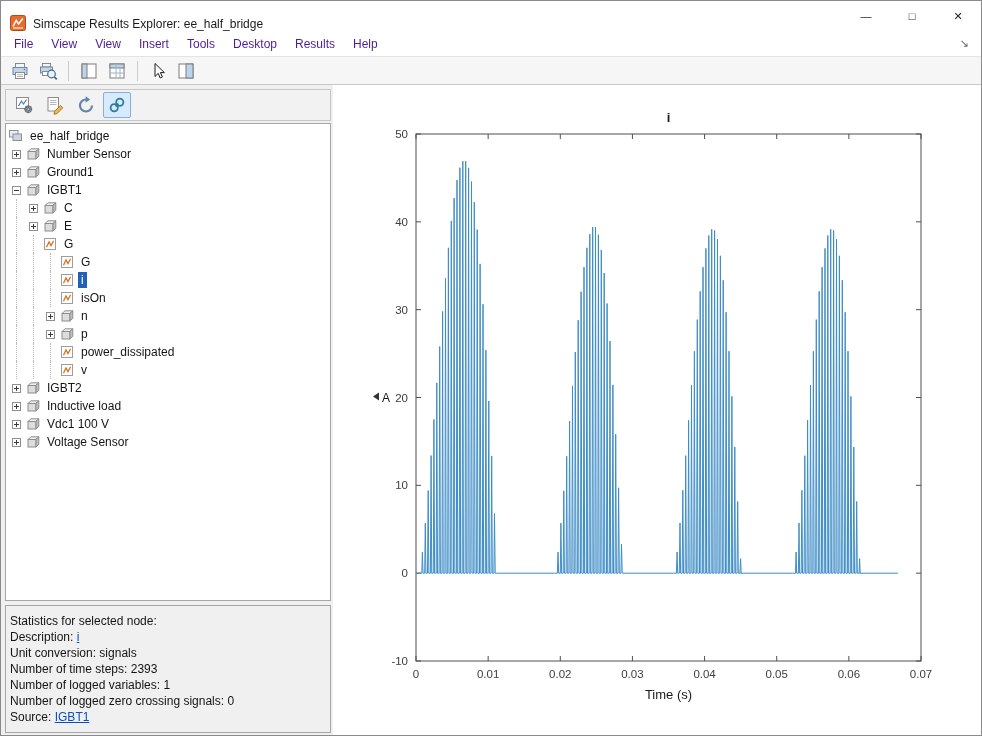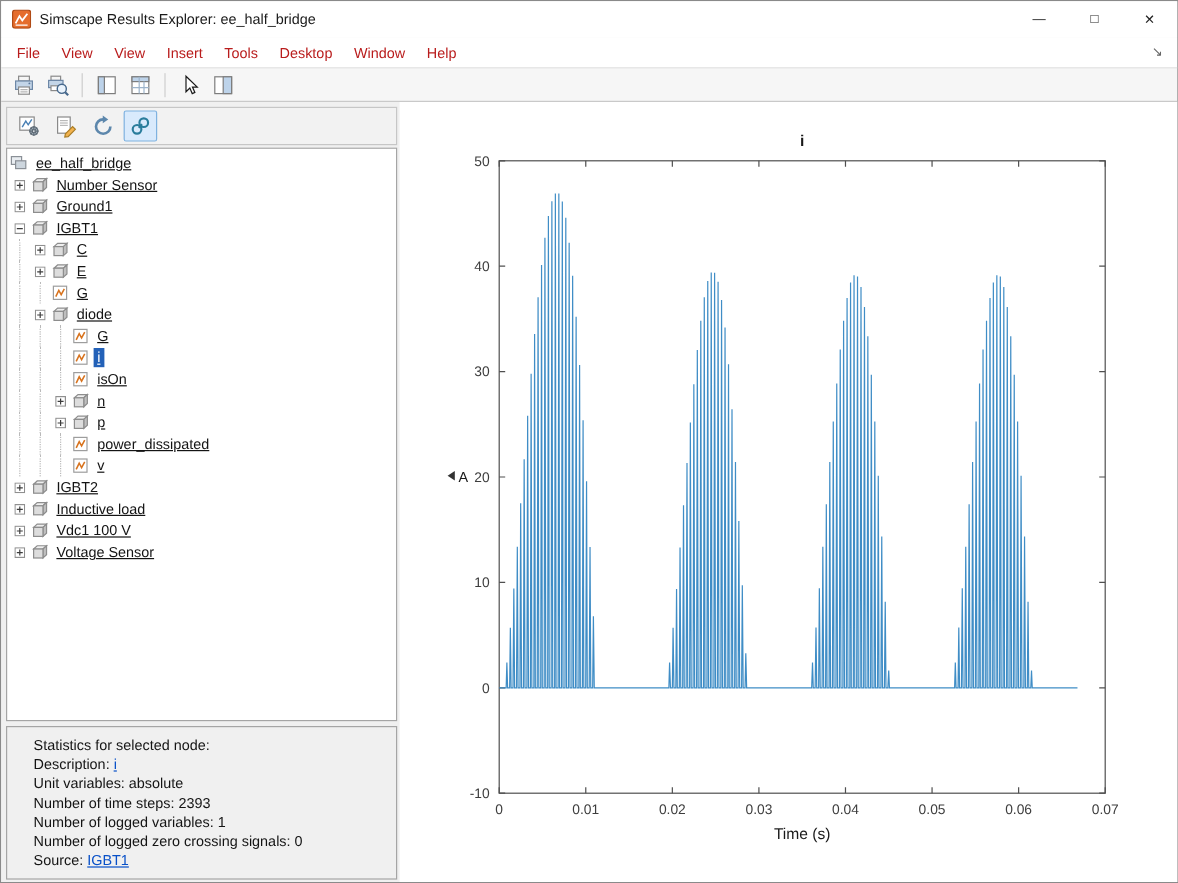--- a/index.html
+++ b/index.html
@@ -7,29 +7,29 @@
   body {
     font-family: "Liberation Sans", sans-serif;
     background: #f0f0f0;
     overflow: hidden;
     position: relative;
     cursor: default;
   }
   .window { position: absolute; inset: 0; border: 1px solid #8a8a8a; background: #f0f0f0; }
 
   
-  .titlebar { position: absolute; top: 0; left: 0; right: 0; height: 30px; background: #ffffff; display: flex; align-items: center; padding-left: 9px; }
+  .titlebar { position: absolute; top: 0; left: 0; right: 0; height: 30px; background: #ffffff; display: flex; align-items: flex-end; padding-left: 9px; }
   .app-icon { width: 16px; height: 16px; margin-right: 7px; display: inline-flex; flex: none; }
   .window-title { font-size: 12px; color: #1a1a1a; }
   .win-controls { margin-left: auto; display: flex; height: 30px; }
   .win-btn { width: 46px; height: 30px; display: flex; align-items: center; justify-content: center; font-size: 11px; color: #222; }
 
   
   .menubar { position: absolute; top: 30px; left: 0; right: 0; height: 25px; background: #ffffff; display: flex; align-items: center; padding-left: 4px; font-size: 12px; }
-  .menu-item { padding: 4px 9px; color: #b91c1c; }
+  .menu-item { padding: 4px 9px; color: #4c1d95; }
   .dock-arrow { margin-left: auto; margin-right: 12px; color: #666; font-size: 11px; }
 
   
   .toolbar { position: absolute; top: 55px; left: 0; right: 0; height: 29px; background: #f6f6f6; border-top: 1px solid #e4e4e4; border-bottom: 1px solid #c9c9c9; display: flex; align-items: center; padding: 0 6px; gap: 2px; }
   .tb-btn { width: 26px; height: 24px; background: transparent; border: 1px solid transparent; display: flex; align-items: center; justify-content: center; padding: 0; }
   .tb-btn .icon { display: inline-flex; }
   .tb-btn.active { background: var(--toolbar-active-bg, #d9eafc); border: 1px solid var(--toolbar-active-border, #7fb2e0); border-radius: 2px; }
   .tb-divider { width: 1px; height: 20px; background: #cdcdcd; margin: 0 5px; }
 
   
@@ -38,24 +38,24 @@
   .tree-toolbar { position: absolute; left: 4px; top: 4px; width: 326px; height: 32px; border: 1px solid #c6c6c6; background: #f2f2f2; display: flex; align-items: center; padding: 0 4px; gap: 3px; }
   .tree-toolbar .tb-btn { width: 28px; height: 26px; }
 
   .tree-panel { position: absolute; left: 4px; top: 38px; width: 326px; height: 478px; background: #ffffff; border: 1px solid #a5a5a5; overflow: hidden; padding-top: 3px; font-size: 12px; }
   .tree-row { display: flex; align-items: center; height: 18px; white-space: nowrap; padding-left: 2px; }
   .indent { width: 17px; height: 18px; position: relative; flex: none; }
   .indent::before { content: ""; position: absolute; left: 8px; top: 0; bottom: 0; border-left: 1px dotted #b9b9b9; }
   .expander { width: 17px; height: 18px; display: flex; align-items: center; justify-content: center; flex: none; position: relative; }
   .expander.empty::before { content: ""; position: absolute; left: 8px; top: 0; bottom: 0; border-left: 1px dotted #b9b9b9; }
   .tree-icon { width: 19px; height: 14px; display: flex; align-items: center; flex: none; }
-  .tree-label { padding: 1px 3px; color: #141414; text-decoration: underline; }
+  .tree-label { padding: 1px 3px; color: #141414; }
   .tree-label.selected { background: var(--selection, #2361b8); color: #ffffff; }
 
-  .stats-panel { position: absolute; left: 4px; top: 520px; width: 326px; height: 128px; background: #f0f0f0; border: 1px solid #a5a5a5; padding: 7px 22px; font-size: 12px; color: #141414; }
+  .stats-panel { position: absolute; left: 4px; top: 520px; width: 326px; height: 128px; background: #f0f0f0; border: 1px solid #a5a5a5; padding: 7px 4px; font-size: 12px; color: #141414; }
   .stat-line { line-height: 16px; }
   .stat-link { color: var(--link, #0850c8); text-decoration: underline; }
 
   .plot-panel { position: absolute; left: 332px; top: 0; right: 0; bottom: 0; background: #ffffff; }
   #chart-svg { display: block; }
   #chart-svg text { font-family: "Liberation Sans", sans-serif; }
   #chart-svg .tick { font-size: 11.5px; fill: #3d3d3d; }
 </style>
 </head>
 <body>
@@ -78,21 +78,21 @@
     </div>
   </div>
 
   <div class="menubar">
     <span class="menu-item">File</span>
       <span class="menu-item">View</span>
       <span class="menu-item">View</span>
       <span class="menu-item">Insert</span>
       <span class="menu-item">Tools</span>
       <span class="menu-item">Desktop</span>
-      <span class="menu-item">Window</span>
+      <span class="menu-item">Results</span>
       <span class="menu-item">Help</span>
       <span class="dock-arrow">↘</span>
   </div>
 
   <div class="toolbar">
       <button class="tb-btn">
         <span class="icon">
           <svg width="20" height="20" viewBox="0 0 20 20">
             <rect x="5.5" y="2.5" width="9" height="4" fill="#f5f5f5" stroke="#8a8a8a"></rect>
             <rect x="3" y="6.5" width="14" height="7" fill="#c3d5e8" stroke="#6d87a6"></rect>
@@ -301,38 +301,20 @@
           <span class="tree-icon">
             <svg width="16" height="14" viewBox="0 0 16 14">
               <rect x="2.5" y="1.5" width="11" height="11" fill="#ffffff" stroke="#9d9d9d"></rect>
               <polyline points="4.5,10.2 7,5 9,8.6 11.6,3.8" fill="none" stroke="#d8731e" stroke-width="1.3"></polyline>
             </svg>
           </span>
           <span class="tree-label">G</span>
         </div>
         <div class="tree-row">
           <span class="indent"></span>
-          <span class="expander">
-            <svg width="9" height="9" viewBox="0 0 9 9">
-              <rect x="0.5" y="0.5" width="8" height="8" fill="#ffffff" stroke="#8f8f8f"></rect>
-              <line x1="2" y1="4.5" x2="7" y2="4.5" stroke="#3c3c3c"></line>
-              <line x1="4.5" y1="2" x2="4.5" y2="7" stroke="#3c3c3c"></line>
-            </svg>
-          </span>
-          <span class="tree-icon">
-            <svg width="16" height="14" viewBox="0 0 16 14">
-              <polygon points="3,4.5 6,1.8 13.8,1.8 10.8,4.5" fill="#efefef" stroke="#8d8d8d"></polygon>
-              <polygon points="10.8,4.5 13.8,1.8 13.8,9.3 10.8,12" fill="#bfbfbf" stroke="#8d8d8d"></polygon>
-              <rect x="3" y="4.5" width="7.8" height="7.5" fill="#dddddd" stroke="#8d8d8d"></rect>
-            </svg>
-          </span>
-          <span class="tree-label">diode</span>
-        </div>
-        <div class="tree-row">
-          <span class="indent"></span>
           <span class="indent"></span>
           <span class="expander empty"></span>
           <span class="tree-icon">
             <svg width="16" height="14" viewBox="0 0 16 14">
               <rect x="2.5" y="1.5" width="11" height="11" fill="#ffffff" stroke="#9d9d9d"></rect>
               <polyline points="4.5,10.2 7,5 9,8.6 11.6,3.8" fill="none" stroke="#d8731e" stroke-width="1.3"></polyline>
             </svg>
           </span>
           <span class="tree-label">G</span>
         </div>
@@ -487,21 +469,21 @@
               <polygon points="10.8,4.5 13.8,1.8 13.8,9.3 10.8,12" fill="#bfbfbf" stroke="#8d8d8d"></polygon>
               <rect x="3" y="4.5" width="7.8" height="7.5" fill="#dddddd" stroke="#8d8d8d"></rect>
             </svg>
           </span>
           <span class="tree-label">Voltage Sensor</span>
         </div>
       </div>
     <div class="stats-panel">
         <div class="stat-line"><span>Statistics for selected node:</span></div>
         <div class="stat-line"><span>Description: </span><a class="stat-link">i</a></div>
-        <div class="stat-line"><span>Unit variables: absolute</span></div>
+        <div class="stat-line"><span>Unit conversion: signals</span></div>
         <div class="stat-line"><span>Number of time steps: 2393</span></div>
         <div class="stat-line"><span>Number of logged variables: 1</span></div>
         <div class="stat-line"><span>Number of logged zero crossing signals: 0</span></div>
         <div class="stat-line"><span>Source: </span><a class="stat-link">IGBT1</a></div>
       </div>
     <div class="plot-panel">
       <svg id="chart-svg" width="650" height="652" viewBox="0 0 650 652">
           <rect x="83" y="49" width="505" height="527" fill="#ffffff" stroke="#4f4f4f" stroke-width="1"></rect>
           <line x1="83" y1="576" x2="83" y2="571" stroke="#4f4f4f"></line>
           <line x1="83" y1="49" x2="83" y2="54" stroke="#4f4f4f"></line>

